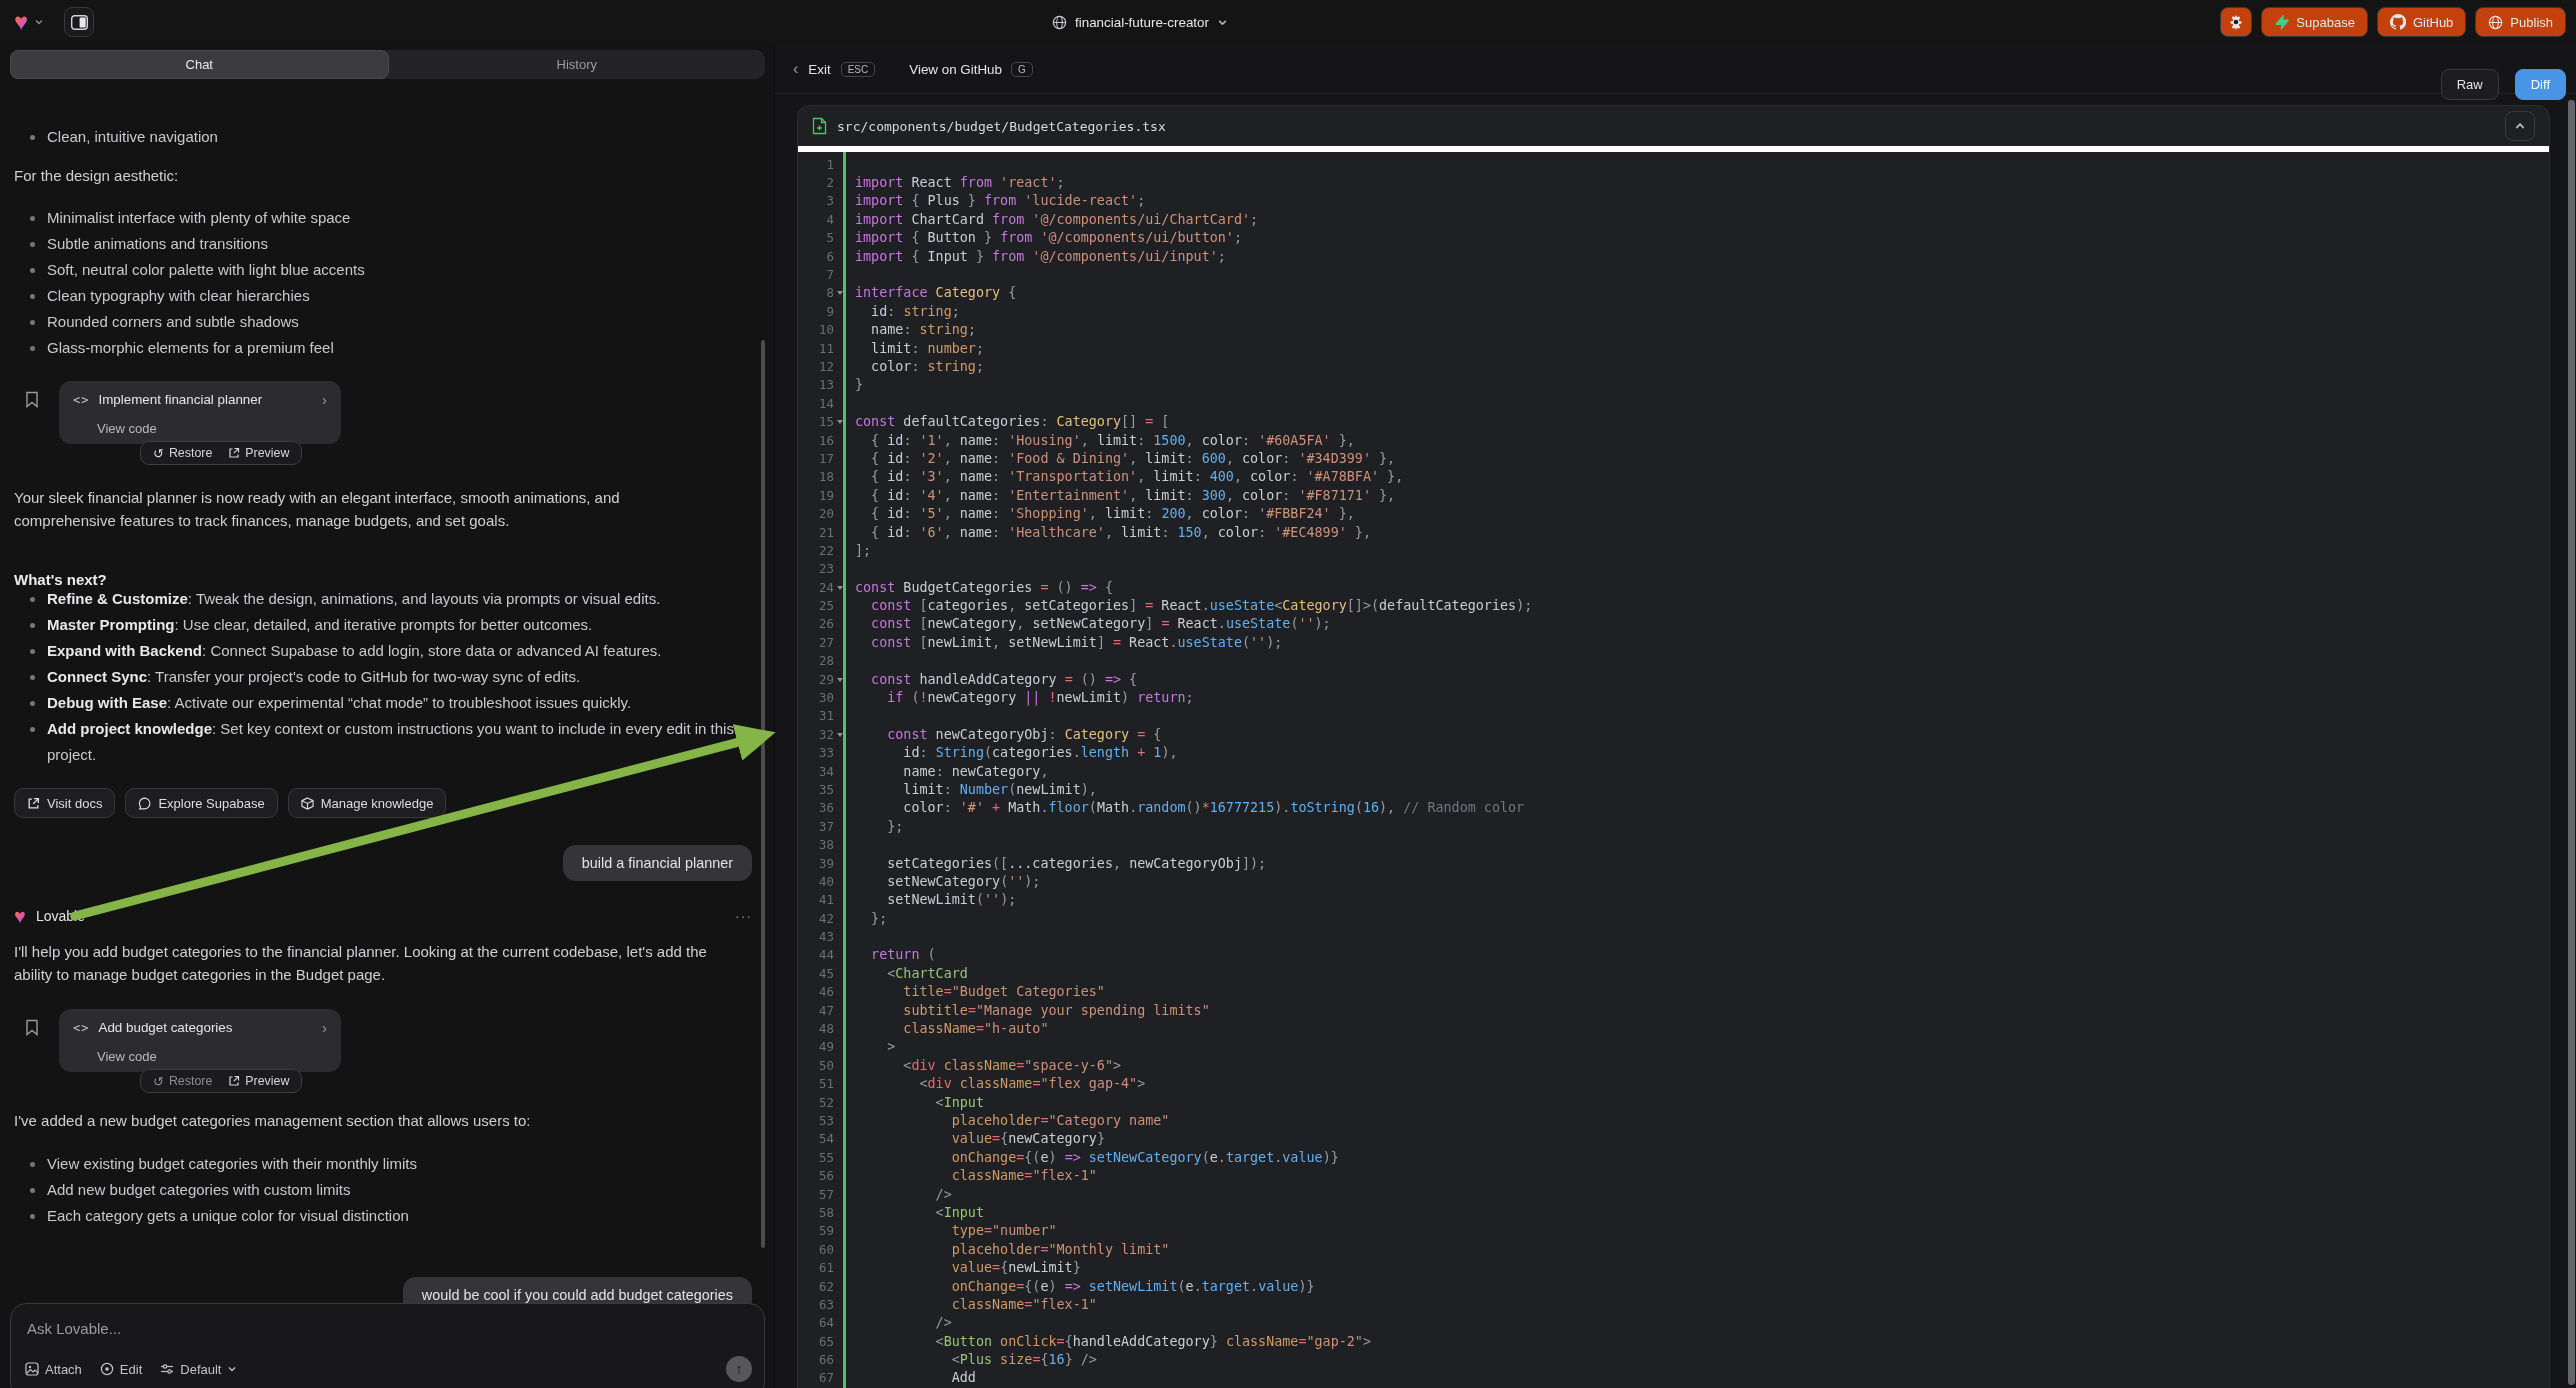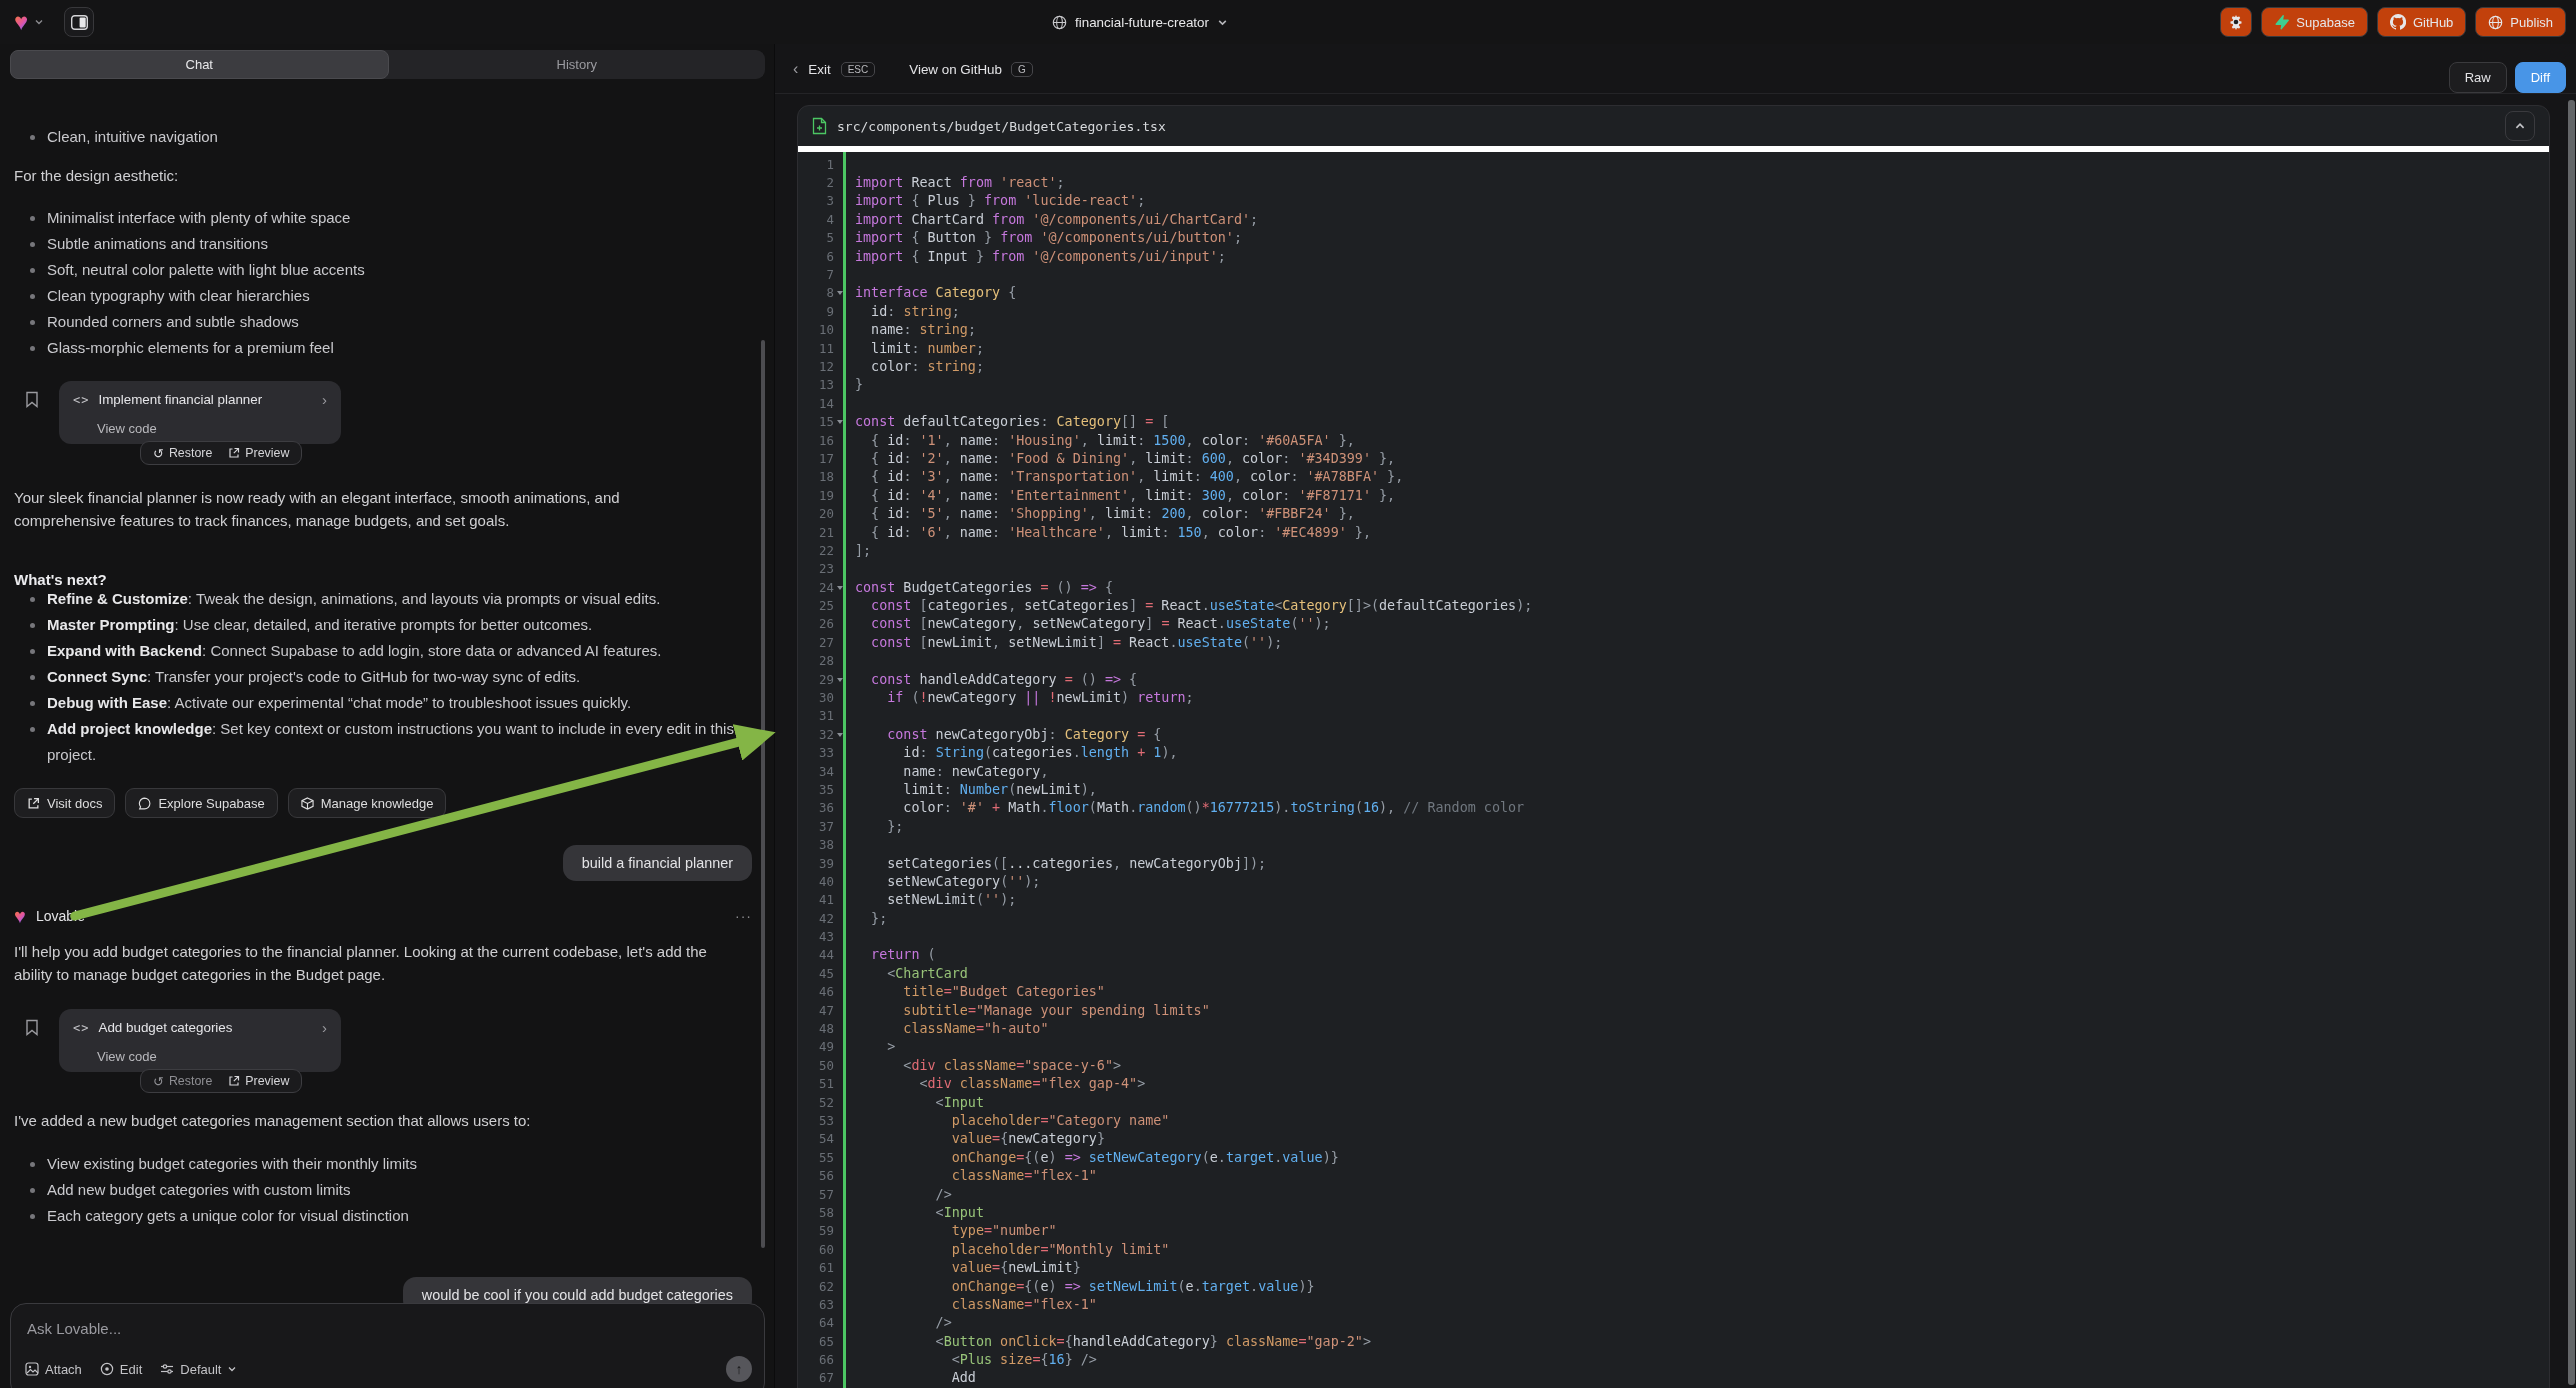--- a/index.html
+++ b/index.html
@@ -68,21 +68,21 @@
 
   .chat-sb { position:absolute; right:9px; top:296px; width:4px; height:908px; background:#4c4c50; border-radius:2px; }
 
   
   .code-header { position:absolute; top:0; left:0; right:0; height:50px; background:#151517; border-bottom:1px solid #242427; }
   .ch-left { position:absolute; left:18px; top:0; height:50px; display:flex; align-items:center; gap:10px; }
   .chev-l { color:#9b9ba0; font-size:16px; }
   .ch-label { font-size:13.4px; color:#e3e3e6; cursor:pointer; }
   kbd { border:1px solid #46464a; border-radius:5px; padding:1px 6px; font-size:10px; color:#b9b9bd; font-family:"Liberation Sans",sans-serif; }
   .gh-group { display:flex; align-items:center; gap:9px; margin-left:24px; }
-  .ch-right { position:absolute; right:10px; top:18px; display:flex; gap:8px; }
+  .ch-right { position:absolute; right:10px; top:25px; display:flex; gap:16px; }
   .raw-btn { height:31px; padding:0 15px; display:flex; align-items:center; background:#1d1d1f; border:1px solid #3a3a3d; border-radius:8px; color:#e3e3e6; font-size:13px; cursor:pointer; }
   .diff-btn { height:31px; padding:0 15px; display:flex; align-items:center; background:#4895e7; border:1px solid #4895e7; border-radius:8px; color:#fff; font-size:13px; cursor:pointer; }
 
   .code-card { position:absolute; left:22px; top:61px; width:1753px; height:1284px; background:#1e2023; border:1px solid #2d2d31; border-radius:12px 12px 0 0; overflow:hidden; }
   .file-row { height:46px; display:flex; align-items:center; padding:0 14px; border-bottom:6px solid #ffffff; }
   .file-path { margin-left:10px; font-family:"DejaVu Sans Mono", monospace; font-size:13px; color:#d7d9dc; }
   .collapse-btn { margin-left:auto; width:30px; height:30px; border:1px solid #3a3a3e; border-radius:8px; display:flex; align-items:center; justify-content:center; cursor:pointer; }
 
   .code-lines { position:relative; padding-top:3px; font-family:"DejaVu Sans Mono", monospace; font-size:13.4px; }
   .green-line { position:absolute; left:45px; top:0; bottom:0; width:3px; background:#4cc663; }

